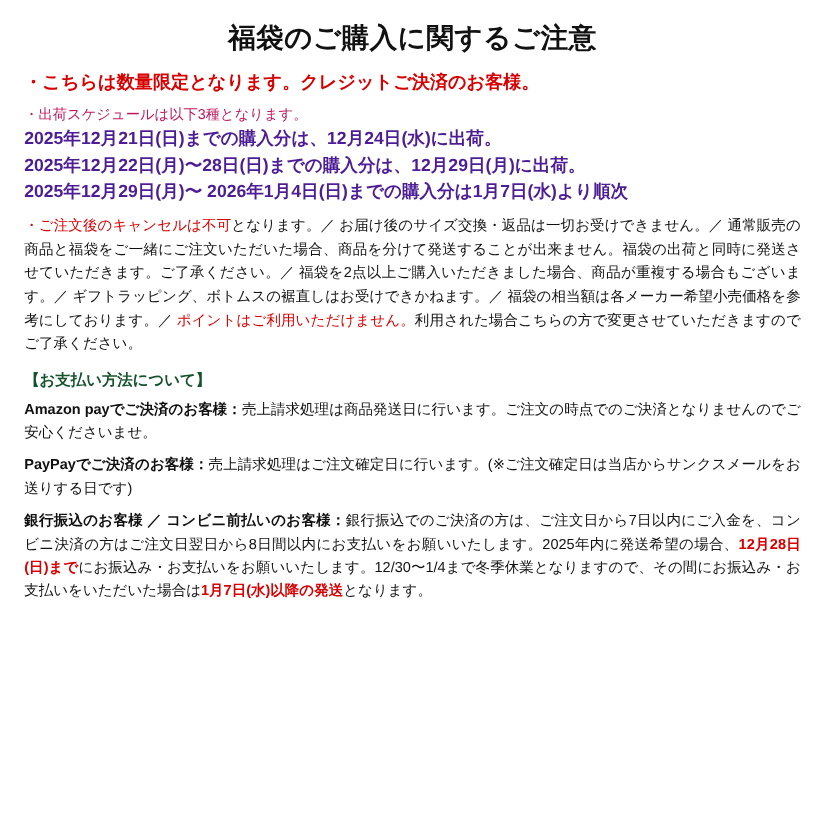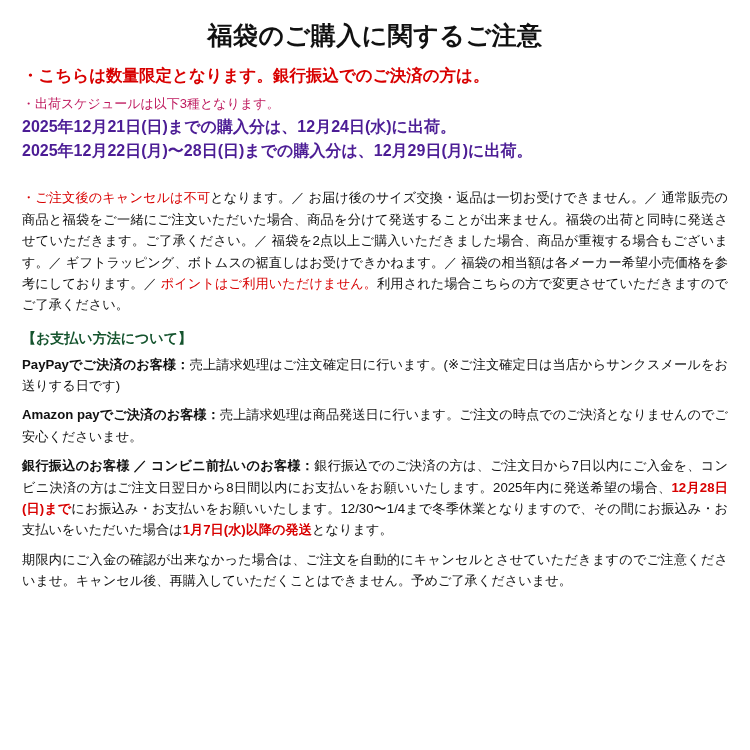--- a/index.html
+++ b/index.html
@@ -55,21 +55,21 @@
     line-height: 1.5;
   }
   .para {
     font-size: 13.2px;
     line-height: 1.62;
     color: #111111;
     text-align: justify;
     margin-top: 2px;
   }
   .para.tight {
-    margin-top: 24px;
+    margin-top: 7px;
   }
   .section-head {
     font-size: 14px;
     font-weight: bold;
     color: #14532d;
     margin: 14px 0 6px 0;
   }
   .pay-row {
     font-size: 13.2px;
     line-height: 1.62;
@@ -81,36 +81,36 @@
     font-weight: bold;
   }
 </style>
 </head>
 <body>
 
 <div class="page">
 
   <div class="title">福袋のご購入に関するご注意</div>
 
-  <div class="lead-line">・こちらは数量限定となります。銀行振込でのご決済の方は。</div>
+  <div class="lead-line">・こちらは数量限定となります。クレジットご決済のお客様。</div>
 
   <div class="sub-line">・出荷スケジュールは以下3種となります。</div>
 
   <div class="ship-block">
     <div>2025年12月21日(日)までの購入分は、12月24日(水)に出荷。</div>
     <div>2025年12月22日(月)〜28日(日)までの購入分は、12月29日(月)に出荷。</div>
+    <div>2025年12月29日(月)〜 2026年1月4日(日)までの購入分は1月7日(水)より順次</div>
   </div>
 
 
   <div class="para tight"><span class="red">・ご注文後のキャンセルは不可</span><span>となります。／ お届け後のサイズ交換・返品は一切お受けできません。／ 通常販売の商品と福袋をご一緒にご注文いただいた場合、商品を分けて発送することが出来ません。福袋の出荷と同時に発送させていただきます。ご了承ください。／ 福袋を2点以上ご購入いただきました場合、商品が重複する場合もございます。／ ギフトラッピング、ボトムスの裾直しはお受けできかねます。／ 福袋の相当額は各メーカー希望小売価格を参考にしております。／ </span><span class="red">ポイントはご利用いただけません。</span><span>利用された場合こちらの方で変更させていただきますのでご了承ください。</span></div>
 
   <div class="section-head">【お支払い方法について】</div>
 
+  <div class="pay-row"><span class="pay-label">Amazon payでご決済のお客様：</span><span>売上請求処理は商品発送日に行います。ご注文の時点でのご決済となりませんのでご安心くださいませ。</span></div>
+
   <div class="pay-row"><span class="pay-label">PayPayでご決済のお客様：</span><span>売上請求処理はご注文確定日に行います。(※ご注文確定日は当店からサンクスメールをお送りする日です)</span></div>
-
-  <div class="pay-row"><span class="pay-label">Amazon payでご決済のお客様：</span><span>売上請求処理は商品発送日に行います。ご注文の時点でのご決済となりませんのでご安心くださいませ。</span></div>
 
 
   <div class="pay-row"><span class="pay-label">銀行振込のお客様 ／ コンビニ前払いのお客様：</span><span>銀行振込でのご決済の方は、ご注文日から7日以内にご入金を、コンビニ決済の方はご注文日翌日から8日間以内にお支払いをお願いいたします。2025年内に発送希望の場合、</span><span class="red bold">12月28日(日)まで</span><span>にお振込み・お支払いをお願いいたします。12/30〜1/4まで冬季休業となりますので、その間にお振込み・お支払いをいただいた場合は</span><span class="red bold">1月7日(水)以降の発送</span><span>となります。</span></div>
 
-  <div class="pay-row">期限内にご入金の確認が出来なかった場合は、ご注文を自動的にキャンセルとさせていただきますのでご注意くださいませ。キャンセル後、再購入していただくことはできません。予めご了承くださいませ。</div>
 
 </div>
 
 </body></html>

